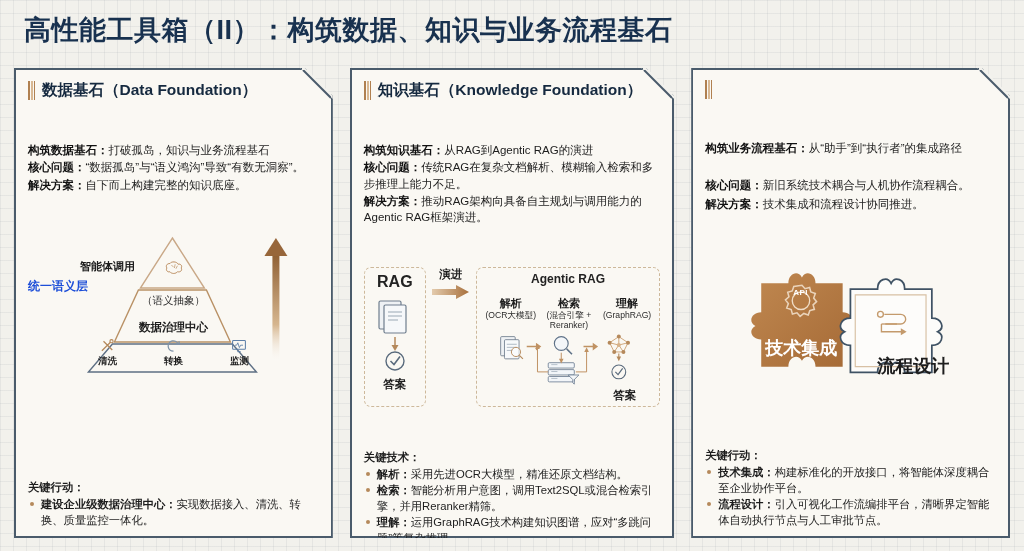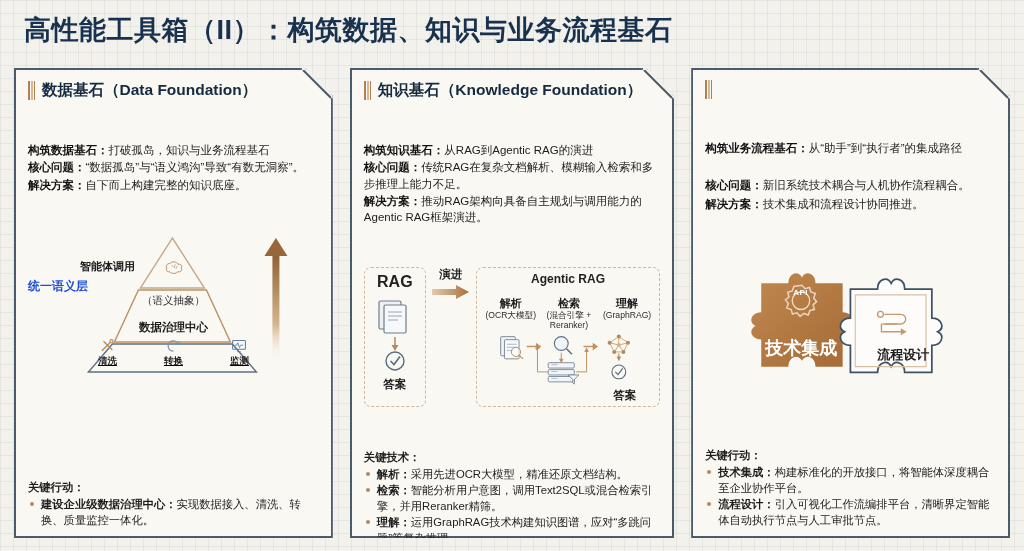--- a/index.html
+++ b/index.html
@@ -140,21 +140,21 @@
     text-align: center; font-size: 10.5px; color: #2a2a2a;
   }
   .pyr-base-label {
     position: absolute; left: 0; right: 0; top: 86px;
     text-align: center; font-size: 11.5px; font-weight: bold; color: #1d1d1d;
   }
   .pyr-icons {
     position: absolute; left: 0; right: 0; top: 104px;
     display: flex; justify-content: center; gap: 26px;
   }
-  .pyr-icon { text-align: center; width: 40px; text-decoration: underline; }
+  .pyr-icon { text-align: center; width: 40px; }
   .pyr-icon .glyph { height: 16px; }
   .pyr-icon .cap { font-size: 9.5px; color: #1d1d1d; font-weight: bold; margin-top: 1px; }
 
   
   .rag-flow { height: 140px; display: flex; align-items: stretch; gap: 4px; }
   .rag-box {
     width: 62px;
     border: 1.4px dashed #cdb89a;
     border-radius: 7px;
     display: flex; flex-direction: column; align-items: center;
@@ -183,22 +183,22 @@
   .ans-label { font-size: 11.5px; font-weight: bold; color: #1d1d1d; text-align: center; }
 
   
   .puzzle-wrap { height: 140px; position: relative; }
   .pz-left-label {
     position: absolute; left: 60px; top: 82px;
     font-size: 18px; font-weight: bold; color: #ffffff;
     white-space: nowrap;
   }
   .pz-right-label {
-    position: absolute; left: 172px; top: 92px;
-    font-size: 13px; font-weight: bold; color: #1d1d1d;
+    position: absolute; left: 172px; top: 100px;
+    font-size: 18px; font-weight: bold; color: #1d1d1d;
     white-space: nowrap;
   }
   .pz-api {
     position: absolute; left: 88px; top: 34px;
     font-size: 8px; font-weight: bold; color: #ffffff;
     letter-spacing: 0.5px;
   }
 </style>
 </head>
 <body>

